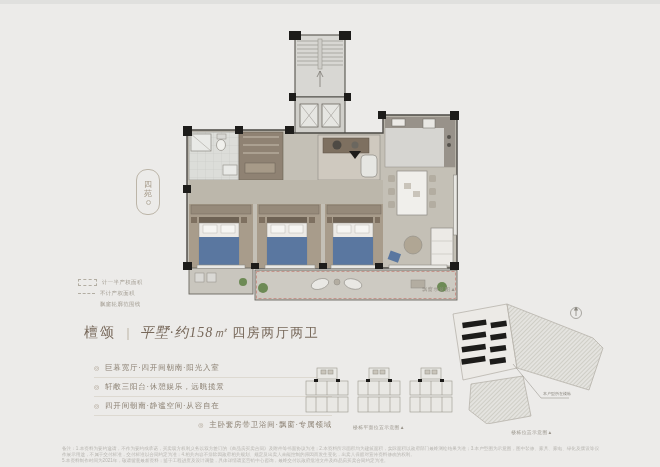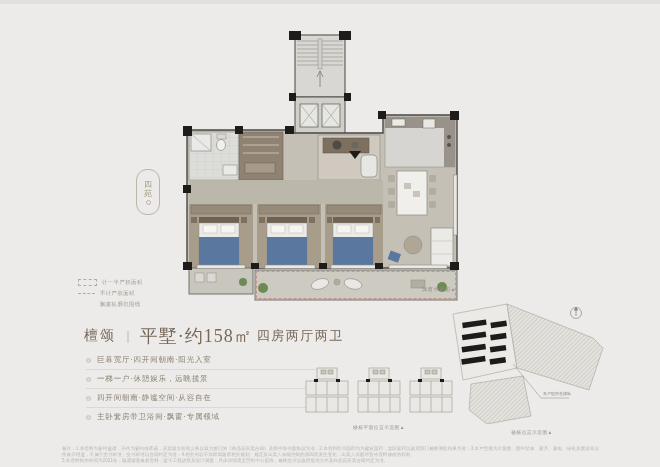--- a/index.html
+++ b/index.html
@@ -30,30 +30,30 @@
   .sym-none{height:0;border:none;}
   
   .balcony-note{position:absolute;left:422px;top:286px;font-size:5.2px;color:#98938a;letter-spacing:0.5px;}
   
   .title{
     position:absolute;left:84px;top:324px;display:flex;align-items:center;
     font-family:"Liberation Serif","DejaVu Serif",serif;color:#77685a;
   }
   .title .project{font-size:14px;letter-spacing:2px;}
   .title .divider{font-size:12px;color:#b0a695;margin:0 6px;}
-  .title .spec{font-size:18px;letter-spacing:1px;}
+  .title .spec{font-size:14px;letter-spacing:1px;font-style:italic;}
   .title .rooms{font-size:13px;letter-spacing:1.5px;margin-left:4px;}
   
-  .features{position:absolute;left:85px;top:350px;width:238px;list-style:none;margin:1px;padding:0;}
+  .features{position:absolute;left:85px;top:350px;width:238px;list-style:none;margin:9px;padding:0;}
   .features li{
     display:flex;align-items:center;
     font-size:7.5px;color:#8b8072;letter-spacing:0.8px;
     padding:4px 0 5px 0;border-bottom:0.5px solid #ddd9d1;height:9px;
   }
-  .features li:last-child{border-bottom:none;}
+  .features li:last-child{border-bottom:none;justify-content:flex-end;}
   .features .marker{font-size:6px;color:#a49786;margin-right:5px;}
   
   .keyplans{position:absolute;left:303px;top:366px;width:152px;}
   .keyplans-caption{width:152px;text-align:center;font-size:4.8px;color:#9a958b;margin-top:2px;letter-spacing:0.4px;}
   
   .siteplan{position:absolute;left:443px;top:302px;width:178px;}
   .siteplan-caption{width:130px;margin-left:24px;text-align:center;font-size:4.8px;color:#9a958b;margin-top:1px;letter-spacing:0.4px;}
   
   .disclaimer{position:absolute;left:62px;top:446px;width:537px;font-size:4.6px;line-height:6px;color:#b7b5b0;text-align:justify;}
 </style>
@@ -255,21 +255,21 @@
   <span class="rooms">四房两厅两卫</span>
 </div>
 
 <ul class="features">
   <li>
     <span class="marker">◎</span>
     <span>巨幕宽厅·四开间朝南·阳光入室</span>
   </li>
   <li>
     <span class="marker">◎</span>
-    <span>一梯一户·休憩娱乐，远眺揽景</span>
+    <span>轩敞三阳台·休憩娱乐，远眺揽景</span>
   </li>
   <li>
     <span class="marker">◎</span>
     <span>四开间朝南·静谧空间·从容自在</span>
   </li>
   <li>
     <span class="marker">◎</span>
     <span>主卧套房带卫浴间·飘窗·专属领域</span>
   </li>
 </ul>

